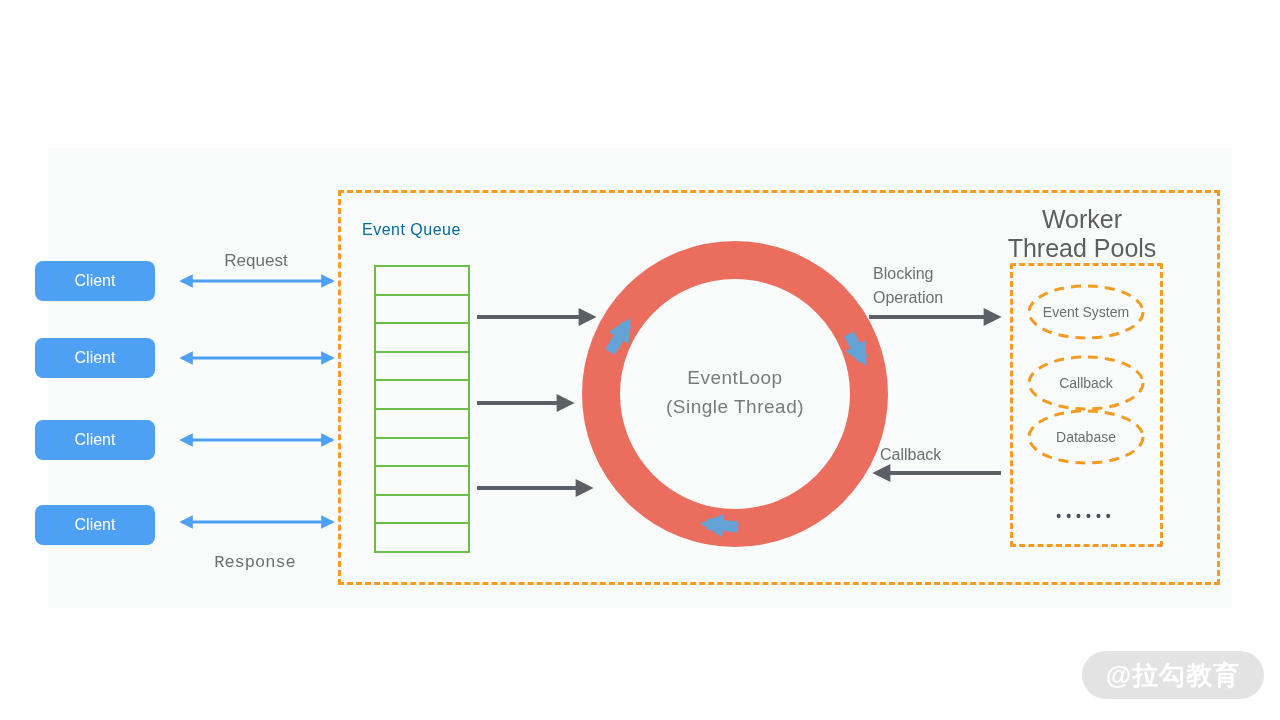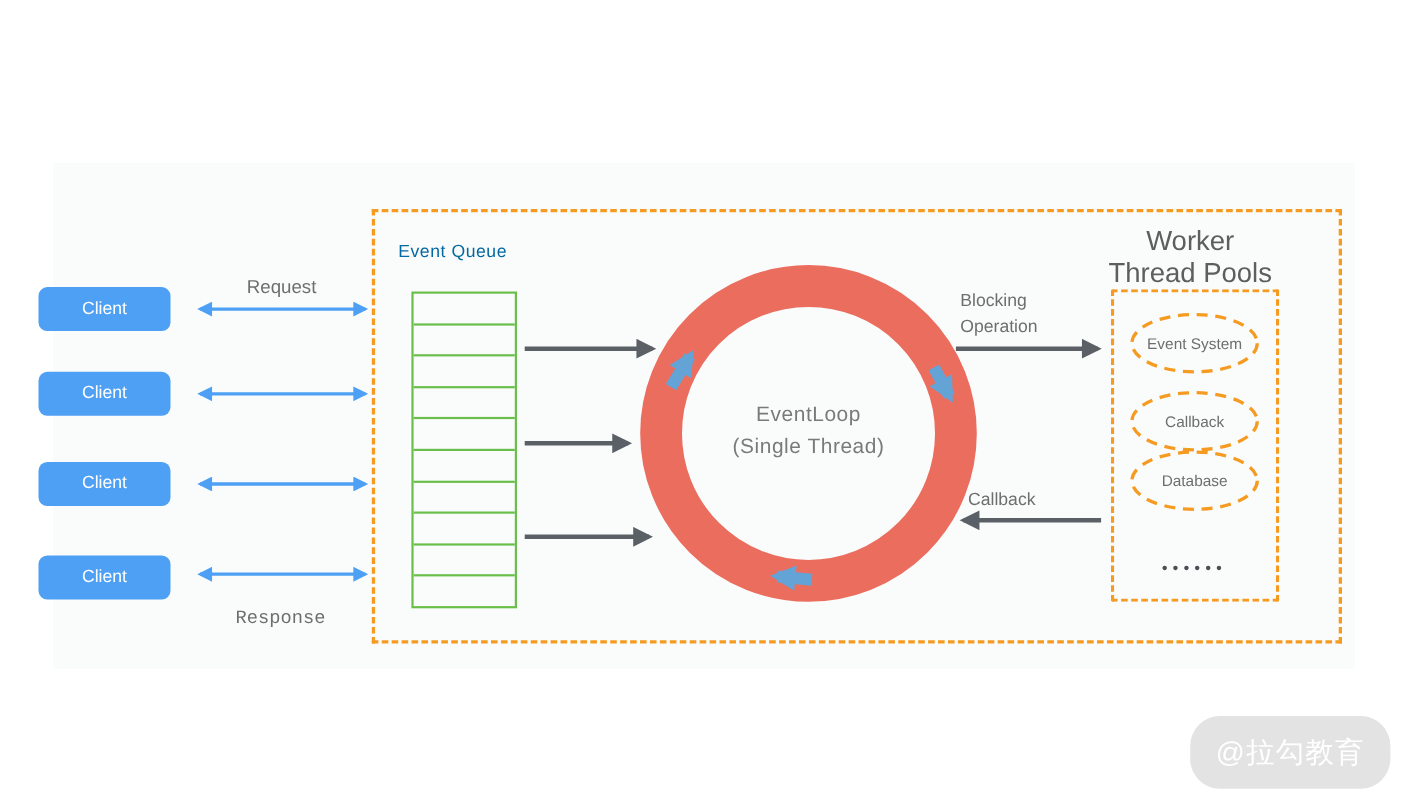--- a/index.html
+++ b/index.html
@@ -40,23 +40,23 @@
     border: 3px dashed #f59b22; border-radius: 2px; }
 
   .pool-item { position: absolute; left: 1025px; width: 122px; height: 58px; }
   .pool-1 { top: 283px; } .pool-2 { top: 354px; } .pool-3 { top: 408px; }
   .pool-item svg { position: absolute; left: 0; top: 0; }
   .pool-item span { position: absolute; left: 0; top: 0; width: 100%; height: 100%;
     display: flex; align-items: center; justify-content: center; color: #6e6e6e; font-size: 14px; }
   .pool-dots { position: absolute; left: 1025px; top: 508px; width: 122px; text-align: center;
     color: #4a4f55; font-size: 14px; letter-spacing: 5px; font-weight: bold; }
 
-  .watermark { position: absolute; left: 1082px; top: 651px; width: 182px; height: 66px;
+  .watermark { position: absolute; left: 1082px; top: 651px; width: 182px; height: 48px;
     background: #e3e3e3; border-radius: 27px; display: flex; align-items: center; justify-content: center;
-    color: #ffffff; font-size: 26px; letter-spacing: 1px; font-weight: 400; }
+    color: #ffffff; font-size: 26px; letter-spacing: 1px; font-weight: 700; }
 </style>
 </head>
 <body>
 
 <div class="canvas">
 
   <div class="bg-panel"></div>
 
   <svg class="overlay" viewBox="0 0 1280 720">
     <defs>

